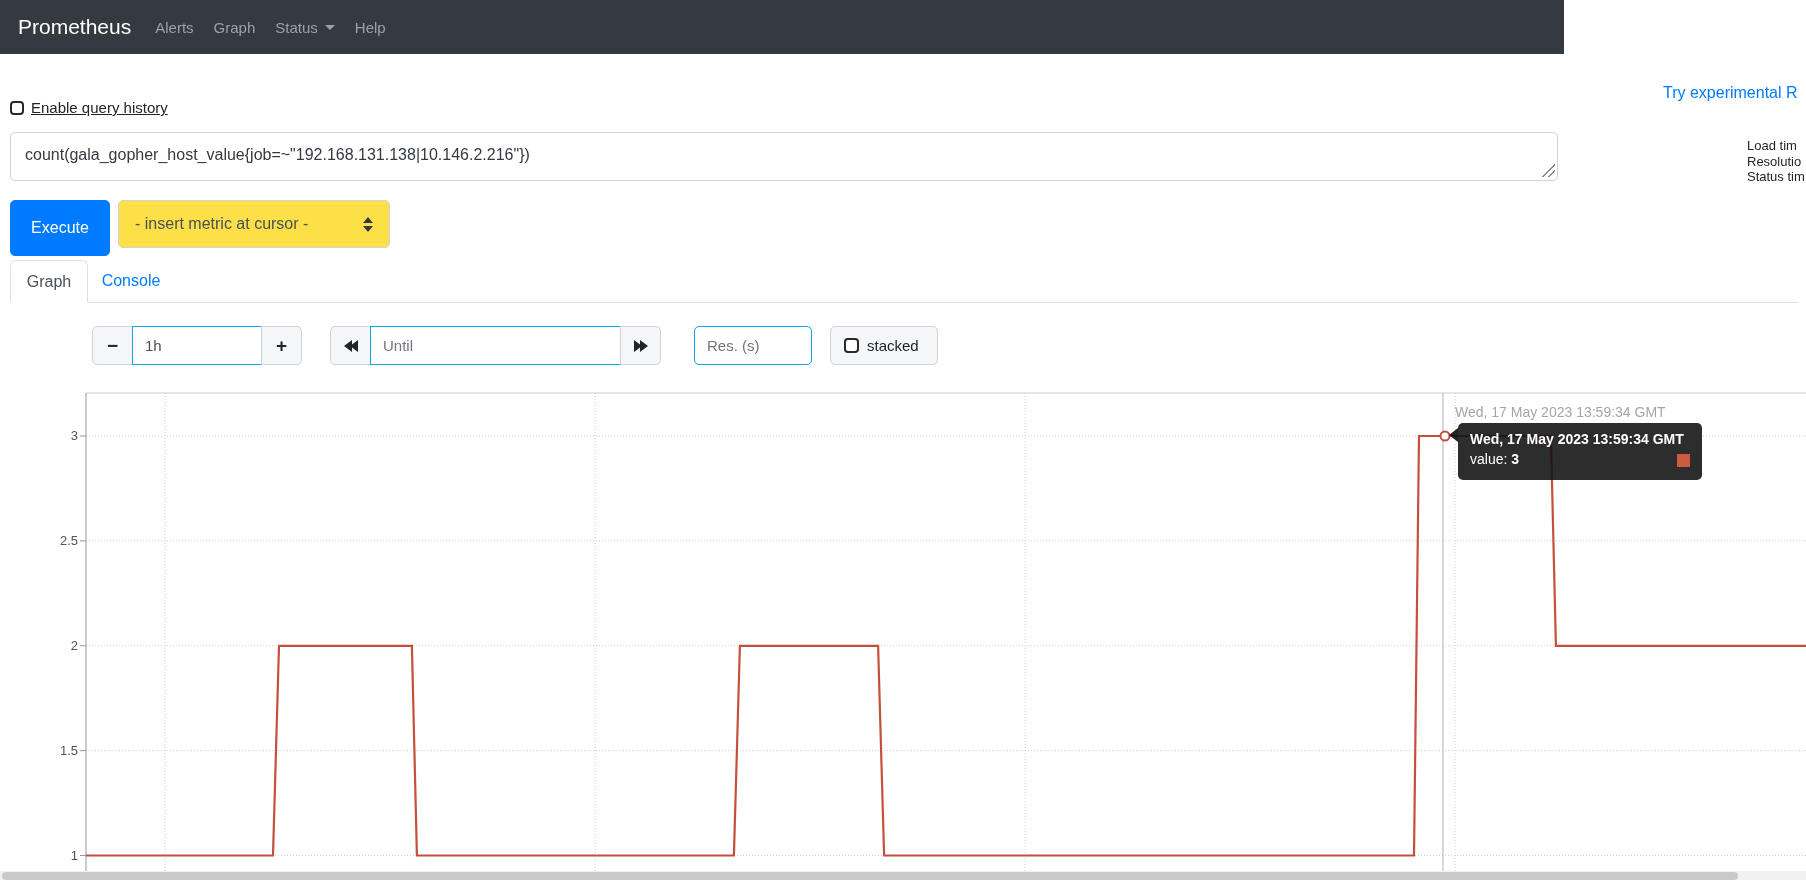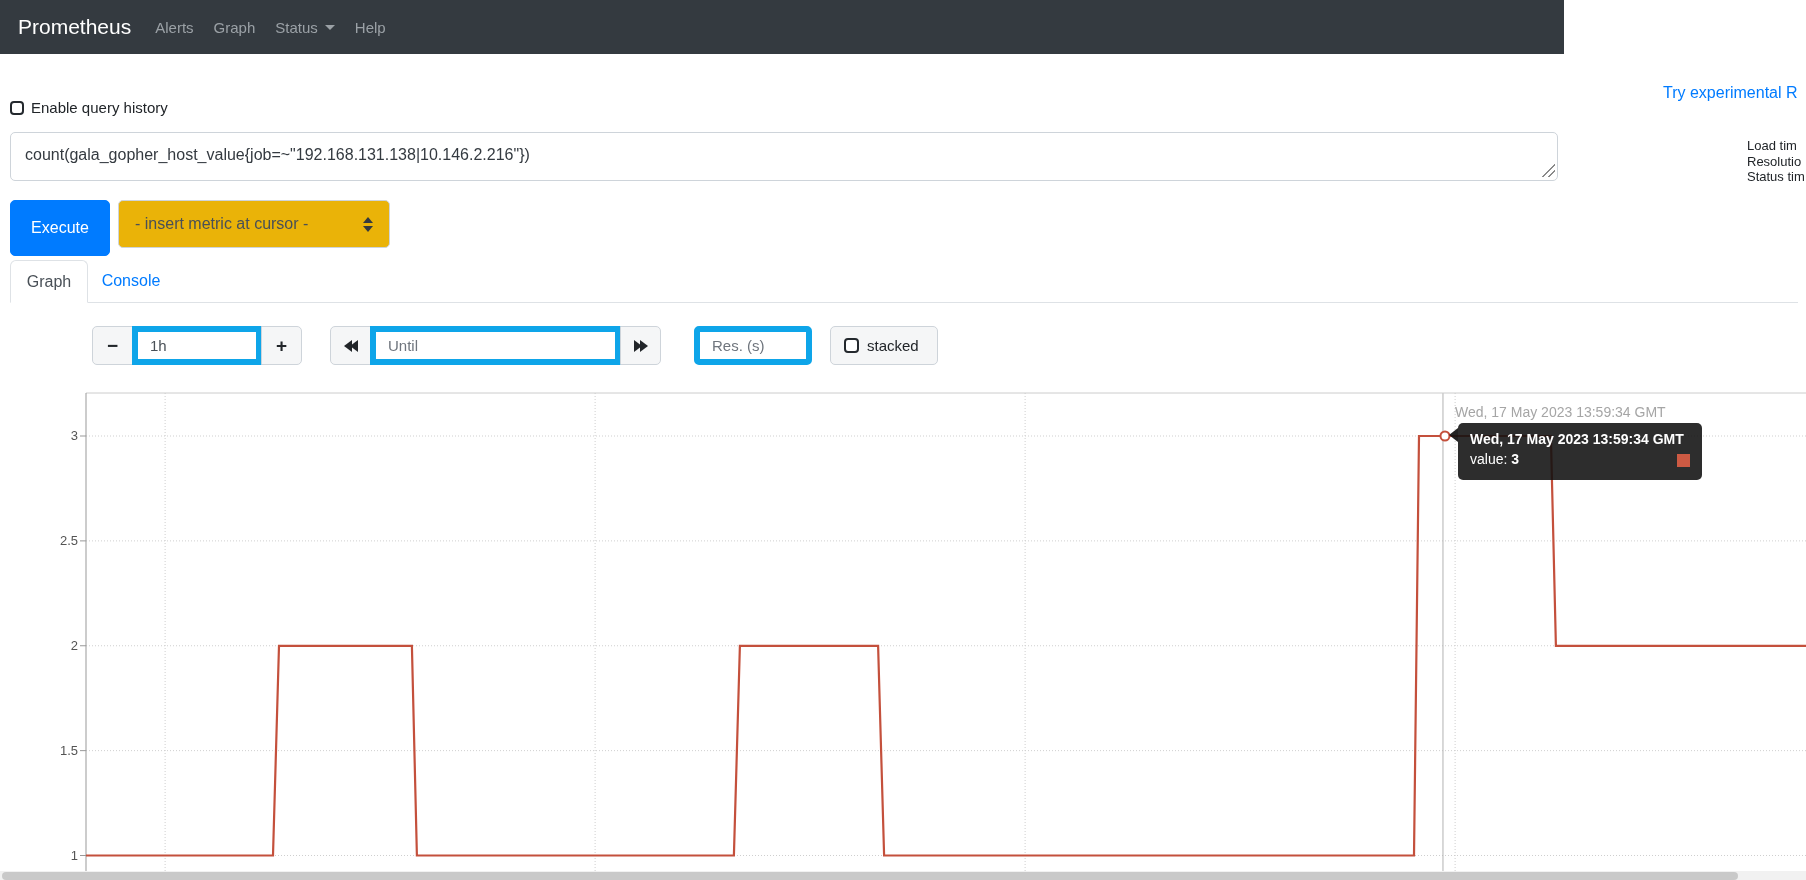--- a/index.html
+++ b/index.html
@@ -13,32 +13,32 @@
   .navbar { position:absolute; left:0; top:0; width:1564px; height:54px;
     background:#343a40; display:flex; align-items:center; padding:0 18px; }
   .brand { color:#fff; font-size:21px; margin-right:14px; text-decoration:none; }
   .nav-links { display:flex; align-items:center; }
   .nav-link { color:#9ba1a6; font-size:15px; padding:0 10px; cursor:pointer; display:flex; align-items:center; }
   .caret-down-sm { width:0; height:0; border-left:5px solid transparent; border-right:5px solid transparent;
     border-top:5px solid currentColor; margin-left:7px; display:inline-block; }
   
   .chk-row { position:absolute; left:10px; top:99px; display:flex; align-items:center; }
   .chk-box { width:14px; height:14px; border:2px solid #24292e; border-radius:4px; background:#fff; }
-  .chk-label { font-size:15px; margin-left:7px; color:#212529; }
+  .chk-label { font-size:15px; margin-left:7px; color:#212529;text-decoration:underline; }
   .exp-link { position:absolute; left:1663px; top:84px; font-size:16px; color:#007bff; white-space:nowrap; cursor:pointer; }
   .query-input { position:absolute; left:10px; top:132px; width:1548px; height:49px;
     border:1px solid #ced4da; border-radius:5px; font-family:"Liberation Sans",sans-serif;
     font-size:16px; color:#343a40; padding:13px 14px; resize:none; outline:none; overflow:hidden; }
   .grip { position:absolute; left:1541px; top:163px; width:14px; height:14px;
     background:linear-gradient(135deg, transparent 0 52%, #8a8a8a 52% 60%, transparent 60% 72%, #8a8a8a 72% 80%, transparent 80%); }
   .stats { position:absolute; left:1747px; top:138px; font-size:13px; line-height:15.5px; color:#212529; white-space:nowrap; }
   .exec-btn { position:absolute; left:10px; top:200px; width:100px; height:56px; background:#007bff;
     color:#fff; border:1px solid #007bff; border-radius:5px; font-size:16px;
     font-family:"Liberation Sans",sans-serif; cursor:pointer; }
-  .metric-select { position:absolute; left:118px; top:200px; width:272px; height:48px; background:#eab308;
+  .metric-select { position:absolute; left:118px; top:200px; width:272px; height:48px; background:#fde047;
     border:1px solid #ced4da; border-radius:5px; display:flex; align-items:center;
     padding:0 16px; font-size:16px; color:#495057; cursor:pointer; }
   .sel-carets { position:absolute; right:16px; top:16px; }
   .sel-caret-up { width:0; height:0; border-left:5px solid transparent; border-right:5px solid transparent;
     border-bottom:6px solid #343a40; margin-bottom:3px; }
   .sel-caret-dn { width:0; height:0; border-left:5px solid transparent; border-right:5px solid transparent;
     border-top:6px solid #343a40; }
   
   .tab-underline { position:absolute; left:10px; top:302px; width:1788px; height:0; border-top:1px solid #dee2e6; }
   .tab-active { position:absolute; left:10px; top:260px; width:78px; height:43px; background:#fff;
@@ -46,21 +46,21 @@
     display:flex; align-items:center; justify-content:center; font-size:16px; color:#495057; cursor:pointer; z-index:2; }
   .tab-console { position:absolute; left:88px; top:260px; width:86px; height:42px;
     display:flex; align-items:center; justify-content:center; font-size:16px; color:#007bff; cursor:pointer; }
   
   .ctl-group { position:absolute; top:326px; height:39px; display:flex; }
   .ctl-btn { width:41px; height:39px; background:#f5f6f7; border:1px solid #ced4da;
     display:flex; align-items:center; justify-content:center; cursor:pointer; font-weight:bold;
     font-size:19px; color:#212529; font-family:"Liberation Sans",sans-serif; }
   .ctl-btn.left { border-radius:5px 0 0 5px; }
   .ctl-btn.right { border-radius:0 5px 5px 0; margin-left:-1px; }
-  .ctl-input { height:39px; border:6px solid #0ea5e9; font-size:15px; color:#495057;
+  .ctl-input { height:39px; border:1px solid #0ea5e9; font-size:15px; color:#495057;
     padding:0 12px; margin-left:-1px; outline:none; font-family:"Liberation Sans",sans-serif; }
   .ctl-input::placeholder { color:#6f757d; }
   .dur-input { width:130px; }
   .until-input { width:251px; }
   .res-input { width:118px; border-radius:5px; margin-left:0; }
   .tri-l, .tri-r { width:0; height:0; border-top:6px solid transparent; border-bottom:6px solid transparent; }
   .tri-l { border-right:8px solid #212529; }
   .tri-r { border-left:8px solid #212529; }
   .dbl { display:flex; }
   .dbl .t2 { margin-left:-2px; }

